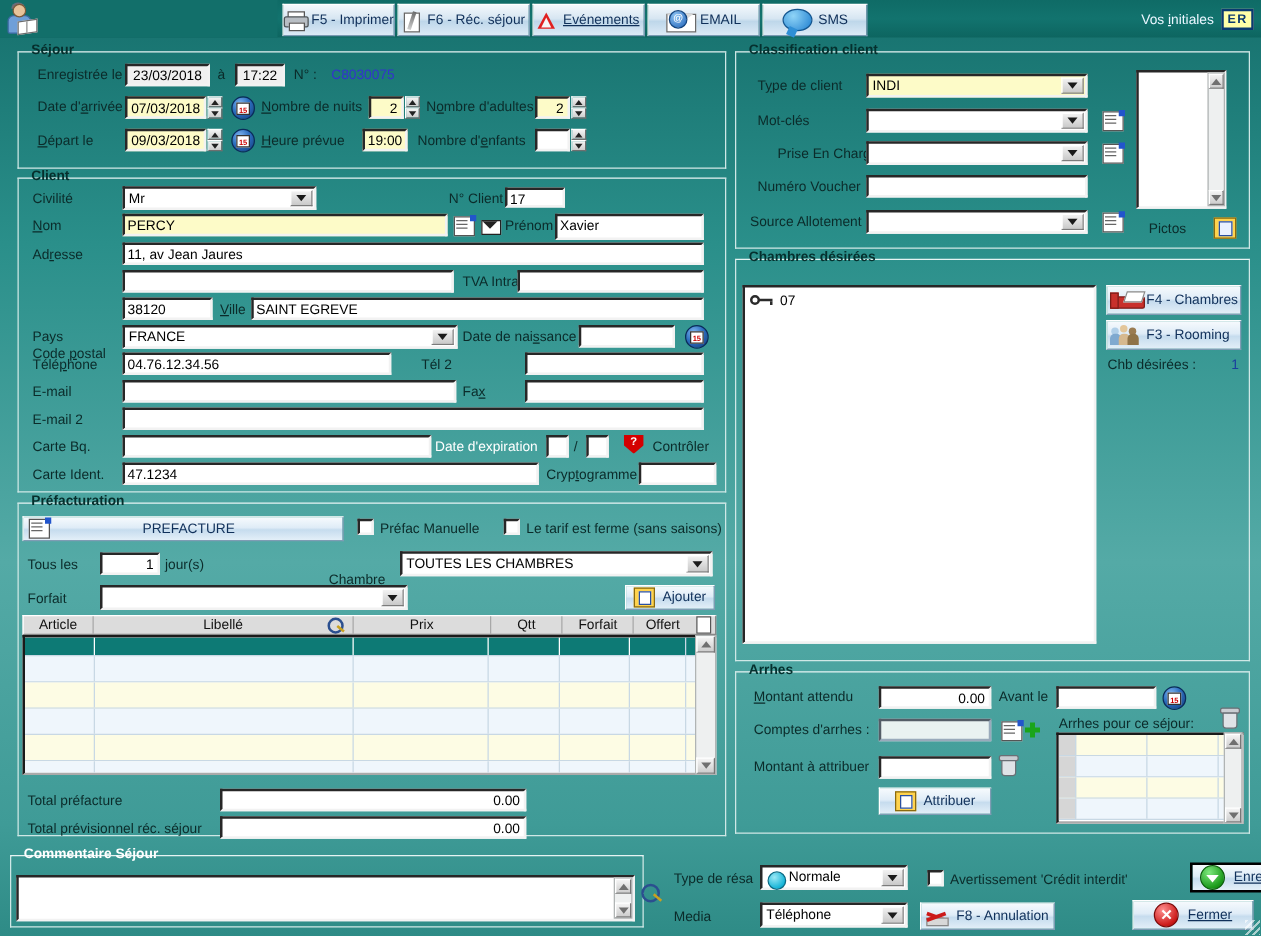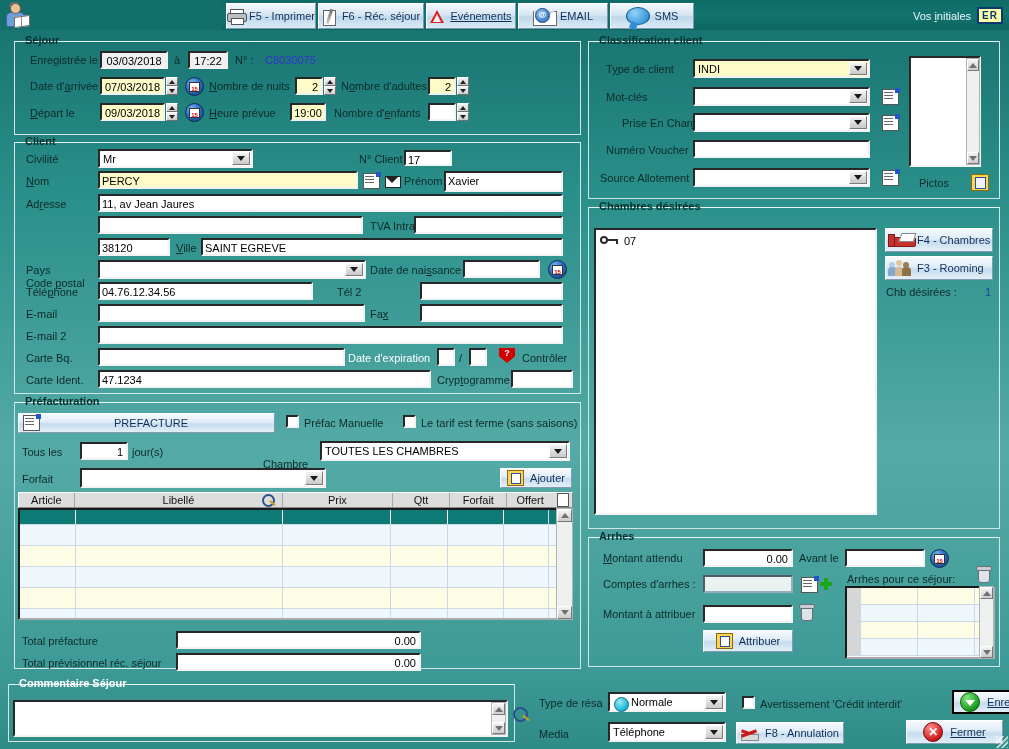--- a/index.html
+++ b/index.html
@@ -246,21 +246,21 @@
     <div id="initwrap">
       <span class="lbl">Vos <u>i</u>nitiales</span>
       <span id="initbox">ER</span>
     </div>
   </div>
 
   <div class="grp" style="left:14px;top:41px;width:565px;height:92px;">
     <div class="cap">Séjour</div>
   </div>
   <div class="lab" style="left:30px;top:54px;">Enregistrée le</div>
-  <div class="fld ctr" style="left:100px;top:51px;width:68px;height:18px;background:#f0f0f0;">03/03/2018</div>
+  <div class="fld ctr" style="left:100px;top:51px;width:68px;height:18px;background:#f0f0f0;">23/03/2018</div>
   <div class="lab" style="left:174px;top:54px;">à</div>
   <div class="fld ctr" style="left:188px;top:51px;width:40px;height:18px;background:#f0f0f0;">17:22</div>
   <div class="lab" style="left:235px;top:54px;">N° :</div>
   <div class="lab" style="left:265px;top:54px;color:#3333cc;">C8030075</div>
 
   <div class="lab" style="left:30px;top:80px;">Date d'<u>a</u>rrivée</div>
   <div class="fld yel ctr" style="left:100px;top:77px;width:65px;height:18px;">07/03/2018</div>
   <div class="spin" style="left:166px;top:77px;height:18px;">
       <div class="up"></div>
       <div class="dn"></div>
@@ -323,20 +323,21 @@
   <div class="lab" style="left:370px;top:220px;">TVA Intra</div>
   <div class="fld" style="left:414px;top:216px;width:149px;height:18px;"></div>
 
   <div class="lab" style="left:26px;top:242px;margin-top:35px;">Code <u>p</u>ostal</div>
   <div class="fld" style="left:98px;top:238px;width:72px;height:18px;">38120</div>
   <div class="lab" style="left:176px;top:242px;"><u>V</u>ille</div>
   <div class="fld" style="left:201px;top:238px;width:362px;height:18px;">SAINT EGREVE</div>
 
   <div class="lab" style="left:26px;top:264px;">Pays</div>
   <div class="combo" style="left:98px;top:260px;width:268px;height:19px;">
+    <div class="val">FRANCE</div>
     <div class="arrow"></div>
   </div>
   <div class="lab" style="left:370px;top:264px;">Date de nai<u>s</u>sance</div>
   <div class="fld" style="left:463px;top:260px;width:77px;height:18px;"></div>
   <div class="calbtn" style="left:548px;top:260px;">
       <span class="pg">15</span>
     </div>
 
   <div class="lab" style="left:26px;top:286px;">Télé<u>p</u>hone</div>
   <div class="fld" style="left:98px;top:282px;width:215px;height:18px;">04.76.12.34.56</div>

